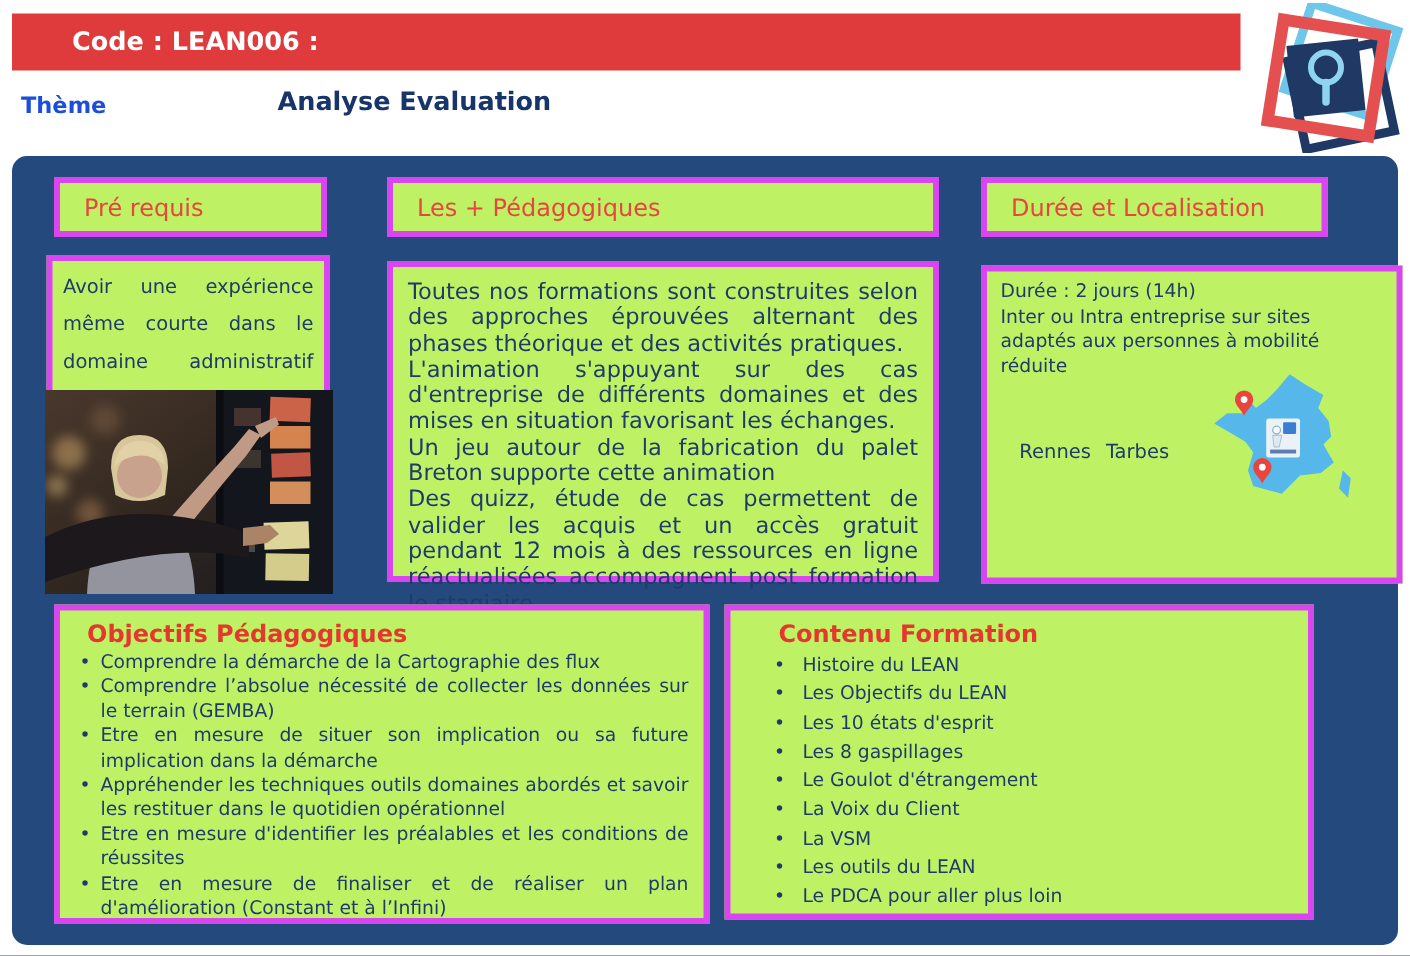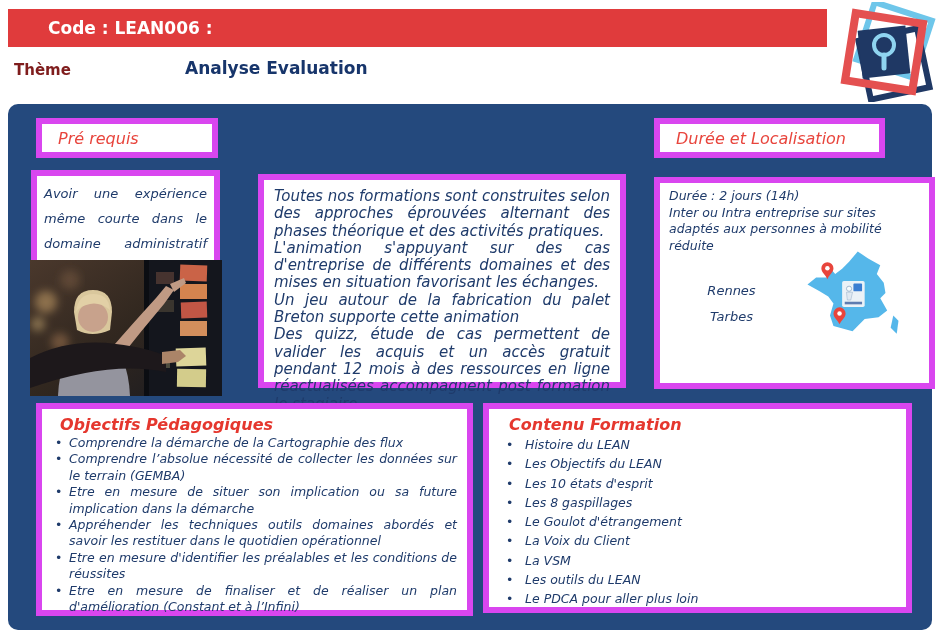--- a/index.html
+++ b/index.html
@@ -10,56 +10,56 @@
   }
   
   .banner{
     position:absolute;left:8px;top:9px;width:819px;height:38px;
     background:#e03b3c;color:#ffffff;display:flex;align-items:center;
     font-weight:bold;font-size:17px;
   }
   .banner .code{margin-left:40px;white-space:pre;}
   .banner .title{margin-left:34px;white-space:pre;}
   .theme-row{position:absolute;left:14px;top:58px;width:700px;height:30px;}
-  .theme-label{position:absolute;left:0;top:3px;font-weight:bold;font-size:15px;color:#7f1d1d;}
+  .theme-label{position:absolute;left:0;top:3px;font-weight:bold;font-size:15px;color:#1d4ed8;}
   .theme-value{position:absolute;left:171px;top:0;font-weight:bold;font-size:17px;color:#17356b;}
   .logo{position:absolute;left:836px;top:2px;width:100px;height:100px;}
   
   .panel{
     position:absolute;left:8px;top:104px;width:924px;height:526px;
     background:#24497d;border-radius:10px;
   }
-  .wbox{position:absolute;background:#ffffff;border:6px solid #d946ef;box-sizing:border-box;font-style:italic;}
+  .wbox{position:absolute;background:#bef264;border:4px solid #d946ef;box-sizing:border-box;}
   .hbox{display:flex;align-items:center;font-size:16px;color:#e8453d;}
   .hbox span{margin-left:16px;}
   
   .h1{left:28px;top:14px;width:182px;height:40px;}
   .t1{left:23px;top:66px;width:189px;height:107px;padding:5px 7px;
       font-size:13px;line-height:25px;text-align:justify;color:#1f3b6b;}
   .photo{position:absolute;left:22px;top:156px;width:192px;height:136px;background:#23201f;}
   .photo svg{display:block;}
   
   .h2{left:250px;top:14px;width:368px;height:40px;}
   .t2{left:250px;top:70px;width:368px;height:214px;padding:8px 10px;
       font-size:15px;line-height:17.3px;text-align:justify;color:#1f3b6b;}
   .t2 p{margin:0;}
   
   .h3{left:646px;top:14px;width:231px;height:40px;}
   .t3{left:646px;top:73px;width:281px;height:212px;padding:5px 9px;
       font-size:12.5px;line-height:16.5px;color:#1f3b6b;}
   .t3 p{margin:0;}
   .map-row{display:flex;height:100px;}
-  .cities{width:125px;display:flex;flex-direction:column;justify-content:center;
+  .cities{width:125px;display:flex;flex-direction:row;justify-content:center;
           align-items:center;gap:10px;font-size:13px;}
   .map-wrap{flex:1;position:relative;}
   .map-wrap svg{position:absolute;right:8px;top:-6px;}
   .t3-footer{margin-top:0;}
   
   .obj{left:28px;top:299px;width:437px;height:213px;padding:4px 10px 4px 10px;}
-  .cont{left:475px;top:299px;width:429px;height:210px;padding:4px 12px;}
+  .cont{left:475px;top:299px;width:393px;height:210px;padding:4px 24px;}
   .box-title{font-size:16px;font-weight:bold;color:#e5372e;margin:2px 0 1px 8px;}
   ul.blts{list-style:none;margin:1px 0 0 0;padding:0;font-size:12.5px;color:#1f3b6b;}
   .obj ul.blts li{position:relative;padding-left:17px;line-height:16.4px;text-align:justify;}
   .cont ul.blts li{position:relative;padding-left:24px;line-height:19.3px;text-align:left;}
   ul.blts li::before{content:"\2022";position:absolute;left:3px;color:#1f3b6b;}
   .cont ul.blts li::before{left:5px;}
 </style>
 </head>
 <body>
 
@@ -141,20 +141,23 @@
       <path d="M58 84 L68 84 L64 102 Z" fill="#e8e4e0"></path>
 
       <path d="M78 92 Q104 62 126 38 L136 26 L144 30 L134 44 Q112 70 90 98 Z" fill="#c09a84"></path>
       <path d="M140 24 L154 18 L156 23 L144 32 Z" fill="#c09a84"></path>
 
       <path d="M0 98 Q40 78 86 84 Q118 88 136 96 L136 112 Q80 100 0 128 Z" fill="#1d181b"></path>
       <path d="M132 92 L150 90 L156 96 L148 102 L132 104 Z" fill="#ab8468"></path>
     </svg>
   </div>
 
+  <div class="wbox hbox h2">
+    <span>Les + Pédagogiques</span>
+  </div>
   <div class="wbox t2">
 
   <p>Toutes nos formations sont construites selon des approches éprouvées alternant des phases théorique et des activités pratiques.</p>
       <p>L'animation s'appuyant sur des cas d'entreprise de différents domaines et des mises en situation favorisant les échanges.</p>
       <p>Un jeu autour de la fabrication du palet Breton supporte cette animation</p>
       <p>Des quizz, étude de cas permettent de valider les acquis et un accès gratuit pendant 12 mois à des ressources en ligne réactualisées accompagnent post formation le stagiaire.</p>
     </div>
 
   <div class="wbox hbox h3">
     <span>Durée et Localisation</span>

